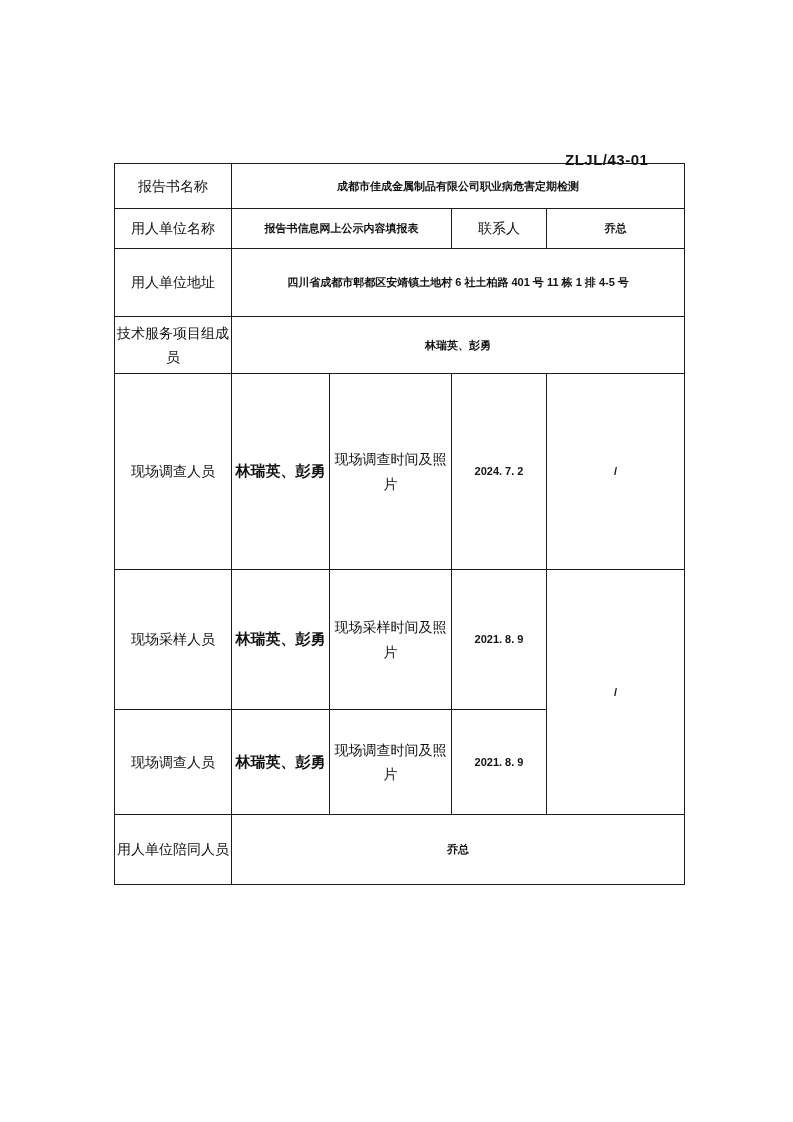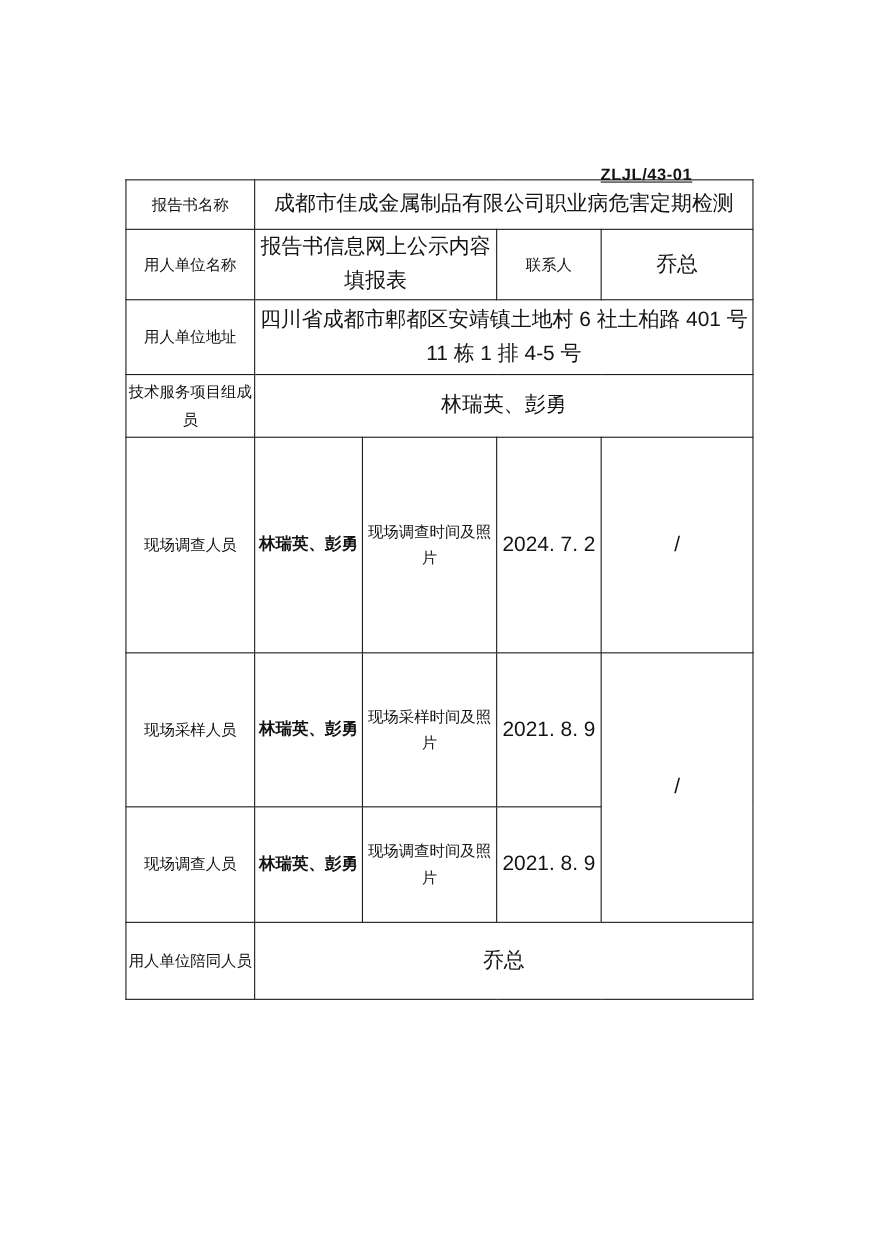--- a/index.html
+++ b/index.html
@@ -15,38 +15,37 @@
     position:absolute; left:0; top:100px; width:793px;
     text-align:center;
     font-size:21px; font-weight:700; letter-spacing:1px;
   }
   .form-title {
     position:absolute; left:212px; top:146px;
     font-size:21px; font-weight:700; letter-spacing:1px;
     white-space:nowrap;
   }
   .form-code {
-    position:absolute; left:546px; top:151px;
+    position:absolute; left:565px; top:151px;
     font-size:15px; font-weight:700; letter-spacing:0.5px;
     white-space:nowrap;
-    text-decoration:underline;
   }
   table.doc-table {
     position:absolute; left:114px; top:163px;
     width:570px;
     border-collapse:collapse; table-layout:fixed;
   }
   .doc-table td {
     border:1.5px solid #1c1c1c;
     text-align:center; vertical-align:middle;
     padding:0;
     overflow:hidden;
   }
   .lbl  { font-weight:400; font-size:14px; line-height:1.75; padding:0 12px; }
-  .val  { font-weight:400; font-size:19px; line-height:1.65; }
+  .val  { font-weight:700; font-size:11px; line-height:1.65; }
   .plain{ font-weight:400; font-size:14px; line-height:1.75; padding:0 13px; }
   .name { font-weight:700; font-size:15px; line-height:1.75; padding:0 5px; }
   .addr { padding:0 16px;margin-top:13px; }
   .rname{ padding:0 10px; }
 </style>
 </head>
 <body>
 
 <div class="page">
 

